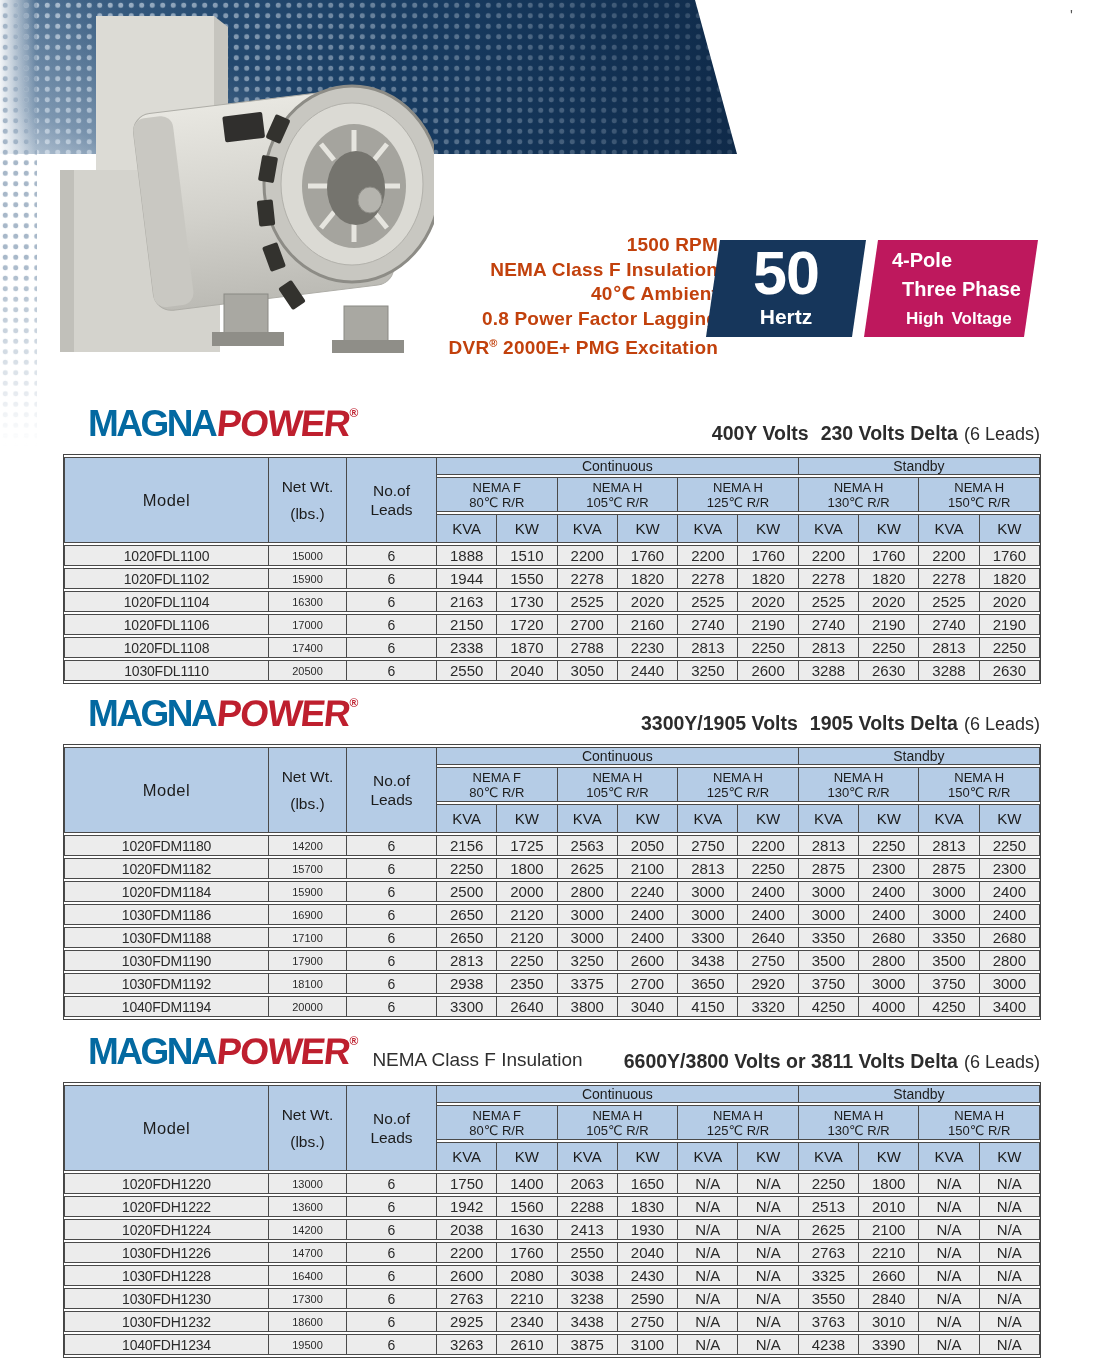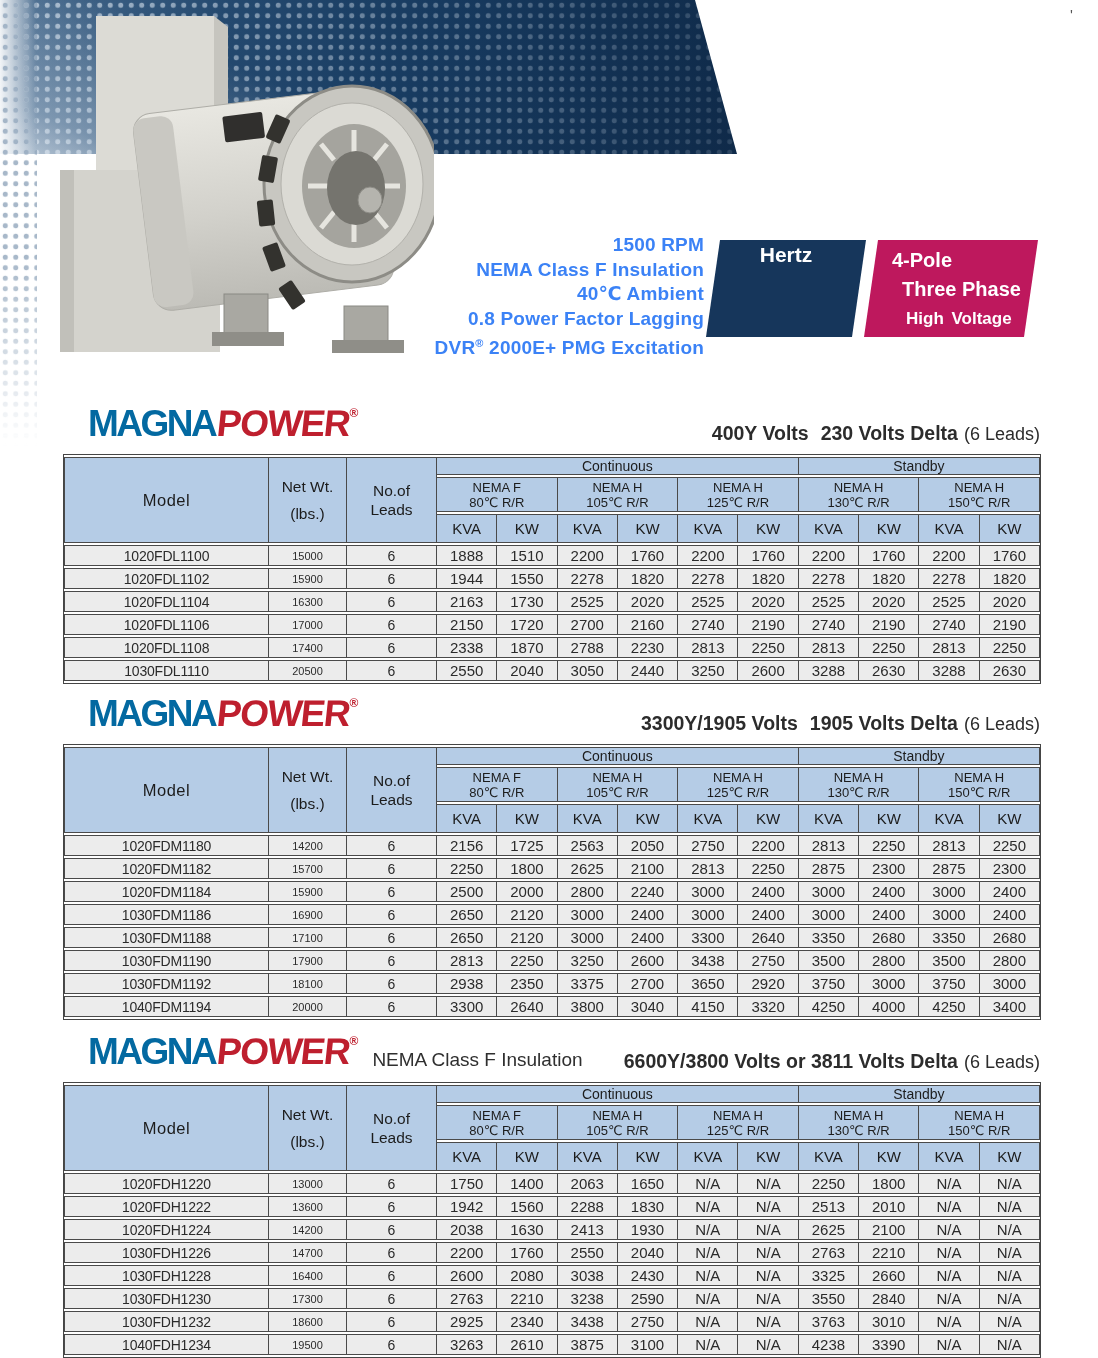--- a/index.html
+++ b/index.html
@@ -20,22 +20,22 @@
                      linear-gradient(205deg,rgba(255,255,255,0) 60%,rgba(200,214,228,.45) 88%,rgba(234,240,246,.75) 100%);}
   .dot-strip{position:absolute;left:0;top:0;width:37px;height:446px;z-index:2;
           background-image:radial-gradient(circle,rgba(138,160,183,.75) 2.2px,rgba(138,160,183,0) 3px);
           background-size:10.5px 10.5px;
           -webkit-mask-image:linear-gradient(to bottom,#000 58%,transparent 100%);
           mask-image:linear-gradient(to bottom,#000 58%,transparent 100%);}
   .generator{position:absolute;left:26px;top:4px;z-index:3;}
   .stray{position:absolute;left:1070px;top:6px;font-size:15px;color:#555;z-index:1;}
 
   
-  .specs{position:absolute;left:0;top:233px;width:704px;text-align:right;z-index:2;
-         font-weight:bold;font-size:19px;line-height:24.5px;color:#3b82f6;letter-spacing:.2px;}
+  .specs{position:absolute;left:14px;top:233px;width:704px;text-align:right;z-index:2;
+         font-weight:bold;font-size:19px;line-height:24.5px;color:#c2410c;letter-spacing:.2px;}
   .specs sup{font-size:11px;}
   .badge{position:absolute;top:240px;height:97px;color:#fff;z-index:2;box-sizing:border-box;}
   .badge-navy{left:706px;width:160px;background:#16365b;text-align:center;
          clip-path:polygon(14px 0,100% 0,calc(100% - 14px) 100%,0 100%);}
   .hz-num{font-size:61px;font-weight:bold;line-height:58px;margin-top:4px;letter-spacing:-1px;}
   .hz-unit{font-size:21px;font-weight:bold;line-height:24px;margin-top:3px;}
   .badge-gray{left:864px;width:174px;background:#be185d;padding:9px 0 0 28px;
          clip-path:polygon(14px 0,100% 0,calc(100% - 14px) 100%,0 100%);}
   .pb1{font-size:20px;font-weight:bold;}
   .pb2{font-size:20px;font-weight:bold;margin:6px 0 0 10px;}
@@ -140,20 +140,21 @@
 
   <div class="specs">
     <div>1500 RPM</div>
     <div>NEMA Class F Insulation</div>
     <div>40℃ Ambient</div>
     <div>0.8 Power Factor Lagging</div>
     <div><span>DVR</span><sup>®</sup><span> 2000E+ PMG Excitation</span></div>
   </div>
 
   <div class="badge badge-navy">
+    <div class="hz-num">50</div>
     <div class="hz-unit">Hertz</div>
   </div>
   <div class="badge badge-gray">
     <div class="pb1">4-Pole</div>
     <div class="pb2">Three Phase</div>
     <div class="pb3">High Voltage</div>
   </div>
 
   <div class="section s1" style="top:404px">
     <div class="sec-head">

